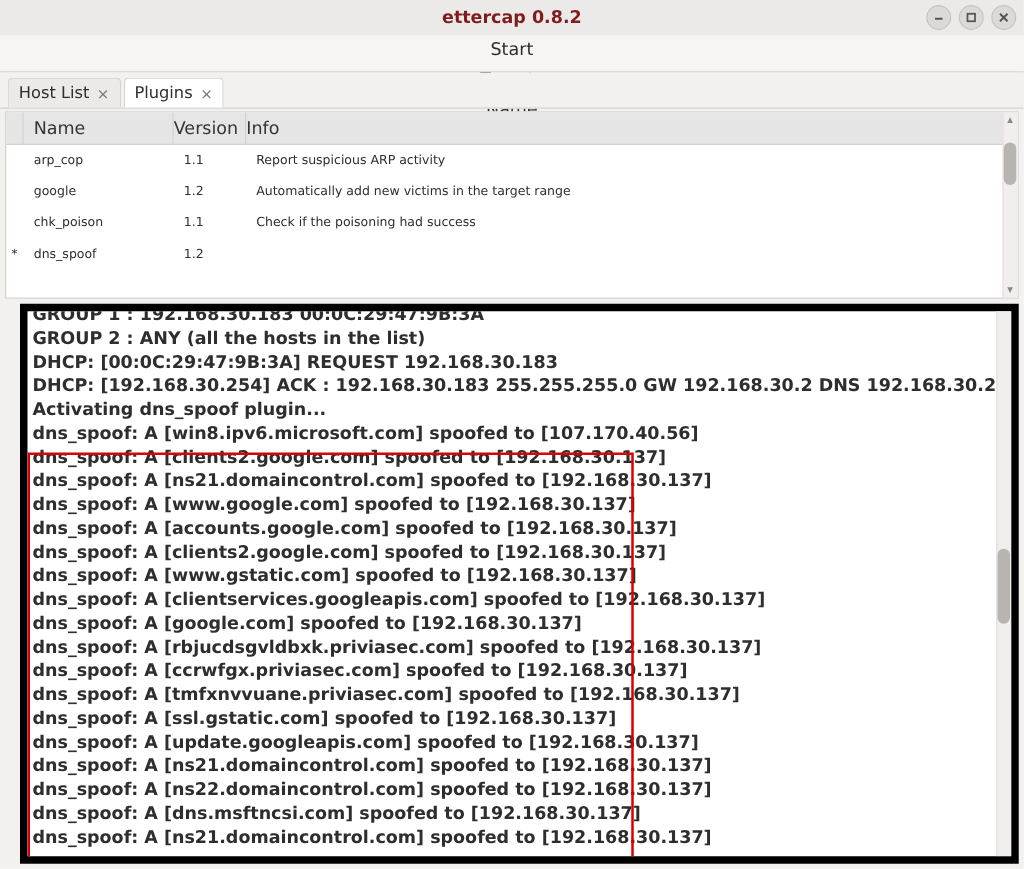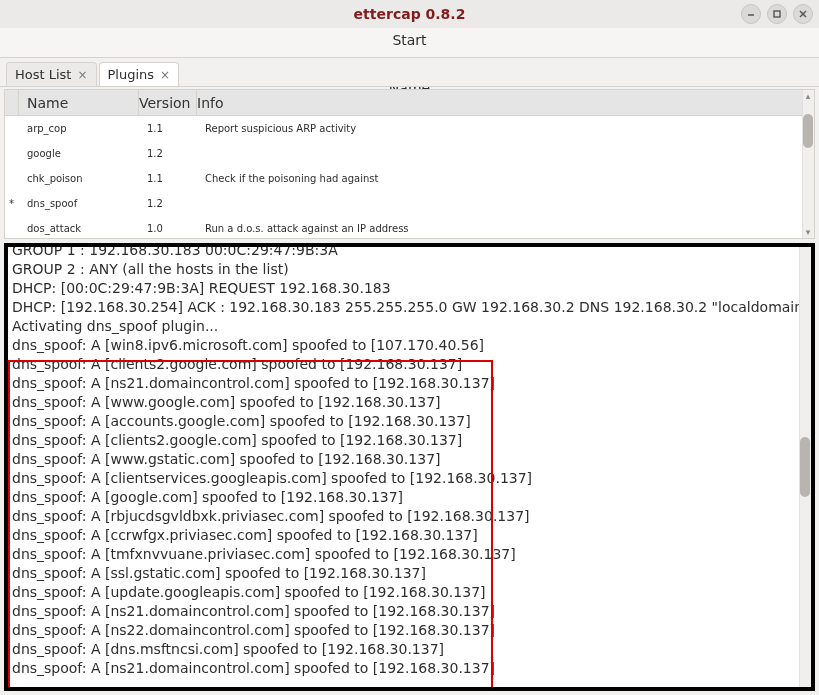--- a/index.html
+++ b/index.html
@@ -32,21 +32,21 @@
   .pt-body { height: 124px; overflow: hidden; }
   .pt-row { display: flex; height: 25px; align-items: center; font-size: 10px; }
   .pt-row div { padding-left: 8px; }
   .pt-row .col-mark { padding-left: 4px; width: 14px; }
   .pt-scroll { position: absolute; right: 0; top: 0; width: 12px; height: 100%; background: #f0efee; border-left: 1px solid #e3e1df; }
   .pt-scroll-thumb { position: absolute; right: 1px; top: 24px; width: 10px; height: 34px; background: #b8b5b1; border-radius: 5px; }
   .pt-scroll-up, .pt-scroll-down { position: absolute; right: 0; width: 12px; height: 12px; display:flex;align-items:center;justify-content:center;font-size:9px;color:#888; }
   .pt-scroll-up { top:0 }
   .pt-scroll-down { bottom:0 }
   
-  .log-area { flex: 1; background: #ffffff; border: 4px solid #000000; margin: 2px 4px 4px 4px; position: relative; overflow: hidden; font-size: 14px; line-height: 19px; }
+  .log-area { flex: 1; background: #ffffff; border: 6px solid #000000; margin: 2px 4px 4px 16px; position: relative; overflow: hidden; font-size: 14px; line-height: 19px; font-weight: bold; }
   .log-content { position: absolute; left: 4px; right: 14px; top: -6px; white-space: pre; }
   .log-line { display: block; }
   .redbox { position: absolute; border: 2px solid #d80000; pointer-events: none; }
   .log-scroll { position: absolute; right: 0; top: 0; width: 12px; height: 100%; background: #f0efee; border-left: 1px solid #e3e1df; }
   .log-thumb { position: absolute; right: 1px; top: 190px; width: 10px; height: 60px; background: #b8b5b1; border-radius: 5px; }
 </style>
 </head>
 <body>
 
 <div class="window">
@@ -107,37 +107,32 @@
         <div class="pt-row">
           <div class="col-mark"></div>
           <div class="col-name">arp_cop</div>
           <div class="col-ver">1.1</div>
           <div class="col-info">Report suspicious ARP activity</div>
         </div>
         <div class="pt-row">
           <div class="col-mark"></div>
           <div class="col-name">google</div>
           <div class="col-ver">1.2</div>
+          <div class="col-info">Automatically add new victims in the target range</div>
         </div>
         <div class="pt-row">
           <div class="col-mark"></div>
           <div class="col-name">chk_poison</div>
           <div class="col-ver">1.1</div>
-          <div class="col-info">Check if the poisoning had against</div>
+          <div class="col-info">Check if the poisoning had success</div>
         </div>
         <div class="pt-row">
           <div class="col-mark">*</div>
           <div class="col-name">dns_spoof</div>
           <div class="col-ver">1.2</div>
-        </div>
-        <div class="pt-row">
-          <div class="col-mark"></div>
-          <div class="col-name">dos_attack</div>
-          <div class="col-ver">1.0</div>
-          <div class="col-info">Run a d.o.s. attack against an IP address</div>
         </div>
       </div>
     <div class="pt-scroll">
       <div class="pt-scroll-up">▴</div>
       <div class="pt-scroll-thumb"></div>
       <div class="pt-scroll-down">▾</div>
     </div>
   </div>
 
   <div class="log-area">

